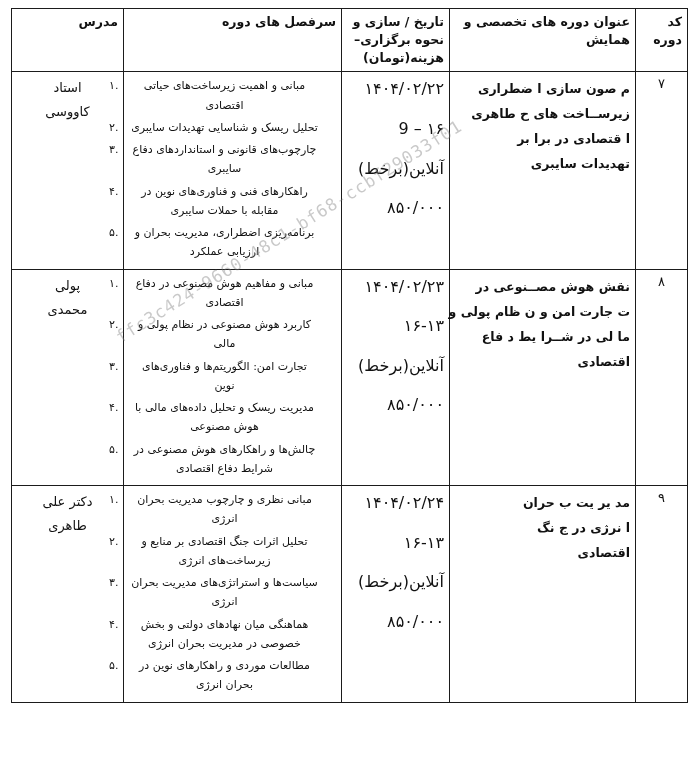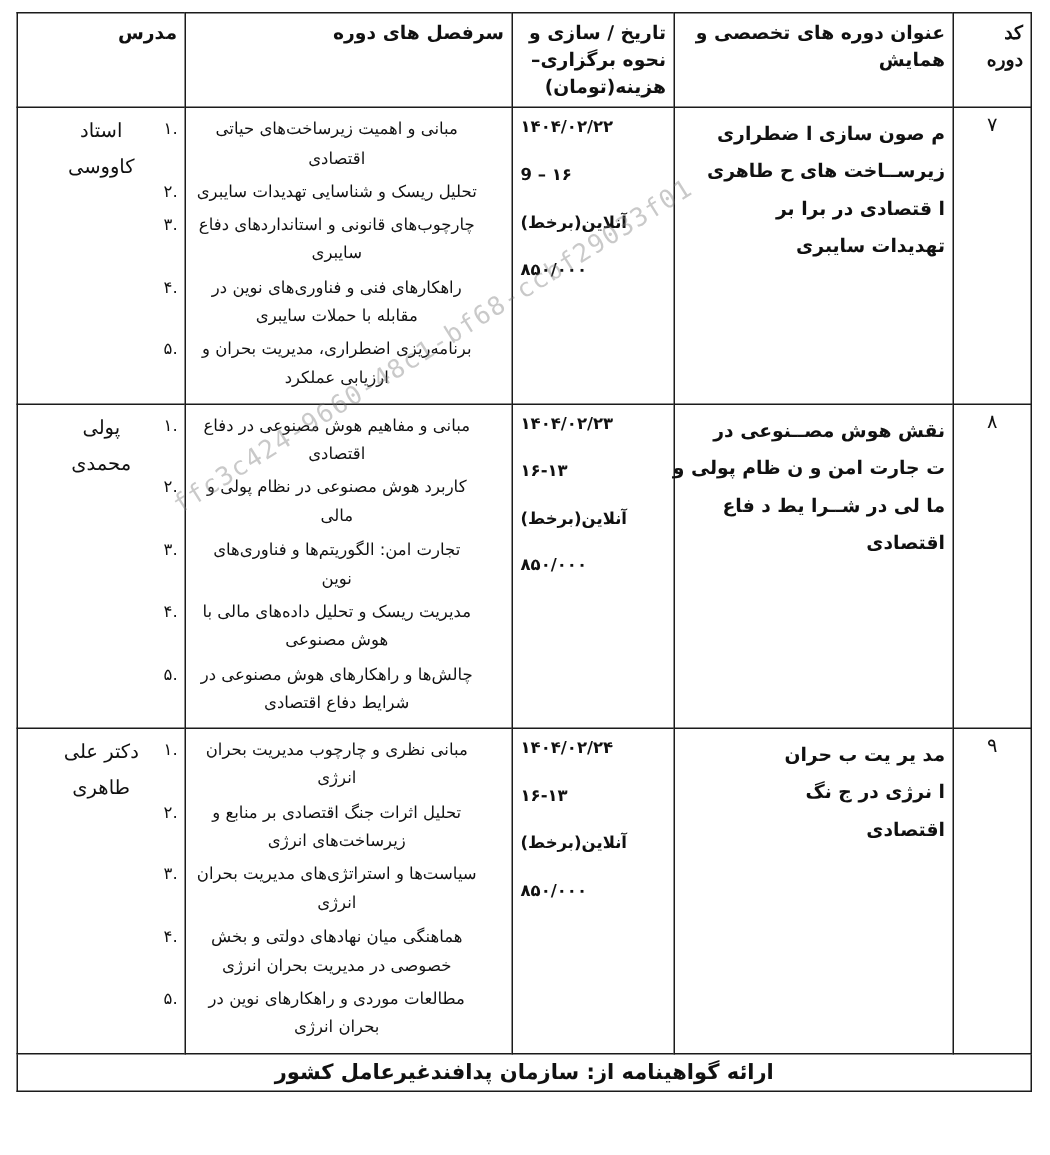--- a/index.html
+++ b/index.html
@@ -43,44 +43,43 @@
   col.c-instructor { width: 112px; }
 
   thead td {
     text-align: right;
     font-weight: bold;
     font-size: 12.5px;
     line-height: 1.45;
     padding: 7px 4px 8px 4px;
     vertical-align: middle;
   }
-  .hdr-code { font-size: 12.5px; font-family: Liberation Serif, serif; }
+  .hdr-code { font-size: 12.5px; }
   .code-num {
     font-size: 13px;
     text-align: center;
     vertical-align: middle;
     font-weight: normal;
   }
   .title-cell {
     text-align: right;
     vertical-align: middle;
     font-size: 12.5px;
     line-height: 2.0;
     letter-spacing: 0.4px;
     font-weight: bold;
     padding: 10px 8px;
   }
   .title-cell div { white-space: nowrap; }
   .date-cell {
-    text-align: left;
-    font-size: 11px;
+    text-align: right;
+    font-size: 16px;
     line-height: 1.6;
     vertical-align: top;
     padding-top: 10px;
-    font-weight: bold;
   }
   .date-cell .ln { margin-bottom: 14px; }
   .date-cell .ln:last-child { margin-bottom: 0; }
   .instructor-cell {
     text-align: center;
     vertical-align: top;
     font-size: 13px;
     line-height: 1.85;
     font-weight: normal;
     padding-top: 10px;
@@ -249,22 +248,19 @@
             <li>هماهنگی میان نهادهای دولتی و بخش خصوصی در مدیریت بحران انرژی</li>
             <li>مطالعات موردی و راهکارهای نوین در بحران انرژی</li>
           </ol>
         </td>
         <td class="instructor-cell">
           <div>دکتر علی</div>
           <div>طاهری</div>
         </td>
       </tr>
 
-      <tr class="footer-row">
-        <td colspan="5">ارائه گواهینامه از: سازمان پدافندغیرعامل کشور</td>
-      </tr>
 
     </tbody>
   </table>
 
   <div class="watermark">ffc3c424-9660-48c1-bf68-ccbf29033f01</div>
 
 </div>
 
 </body></html>

